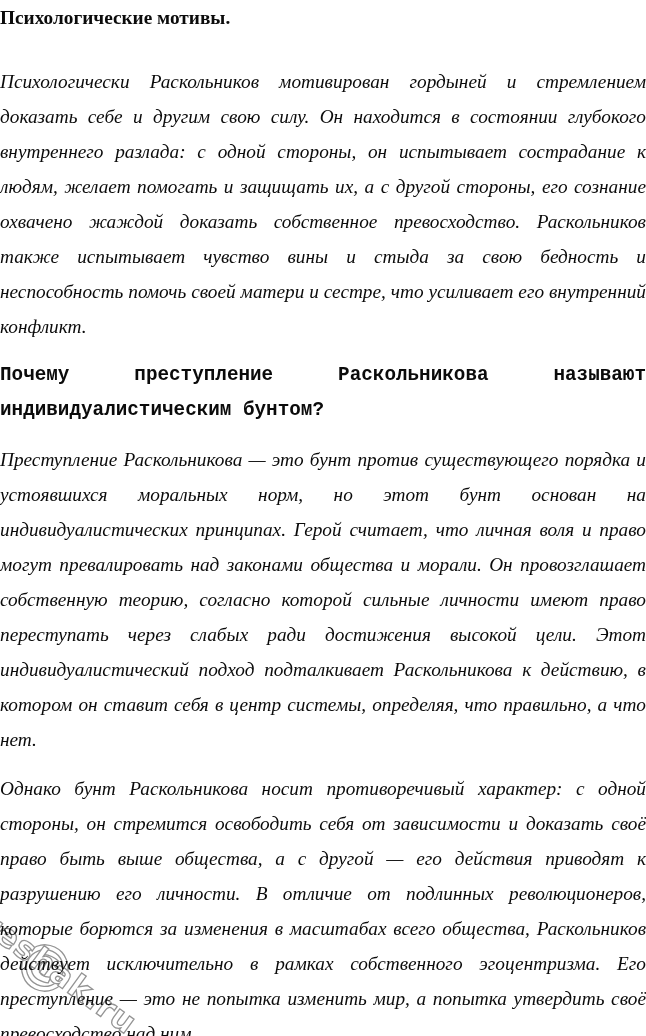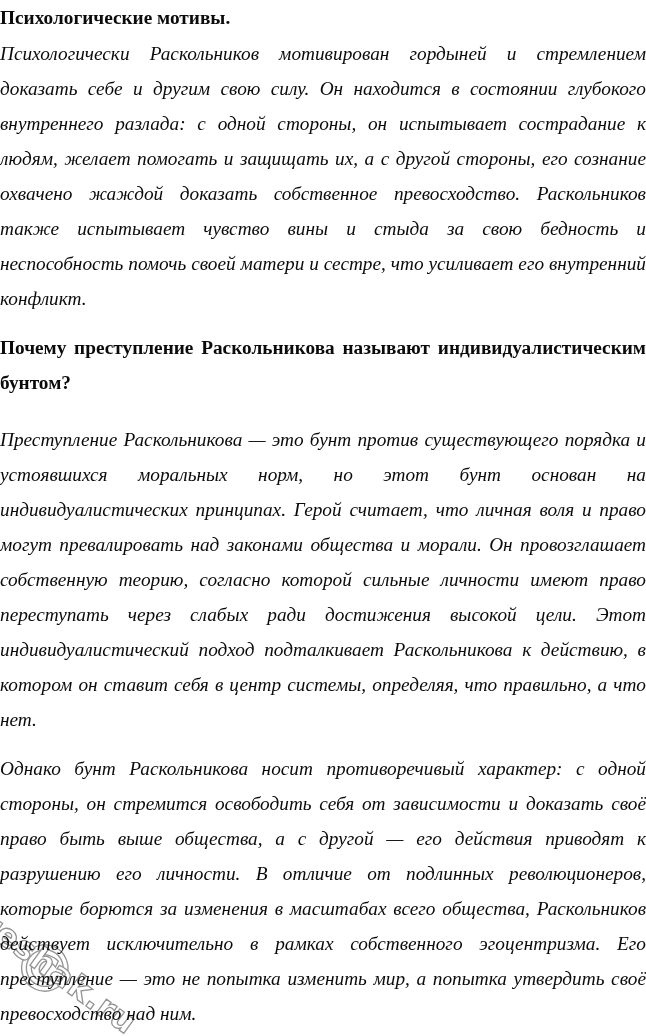--- a/index.html
+++ b/index.html
@@ -18,41 +18,42 @@
     background: #ffffff;
   }
   .content {
     position: relative;
     z-index: 1;
   }
   .header-row {
     display: flex;
     justify-content: space-between;
     align-items: baseline;
-    margin-bottom: 1px;
+    margin-bottom: 29px;
     white-space: nowrap;
   }
   .title {
     font-weight: bold;
   }
   .copyright {
     font-weight: normal;
   }
   .body-par {
     text-align: justify;
     margin-bottom: 14px;
     hyphens: none;
     font-style: italic;
   }
   .question {
     font-size: inherit;
     line-height: inherit;
     font-weight: bold;
     text-align: justify;
-    margin-bottom: 22px;
+    margin-bottom: 14px;
+    font-family: Liberation Mono, monospace;
   }
   .body-par:last-child { margin-bottom: 17px; }
 
   
   .watermark {
     position: absolute;
     left: 0; top: 0;
     width: 646px; height: 1036px;
     z-index: 0;
     pointer-events: none;

